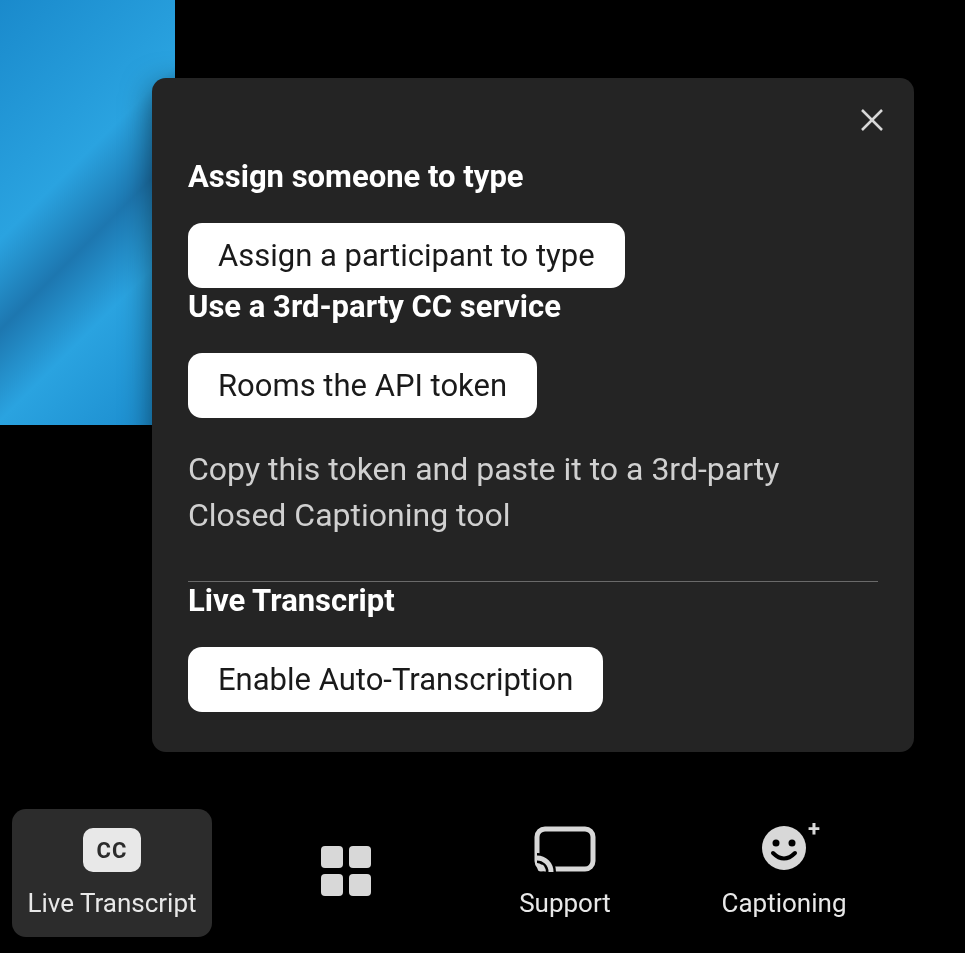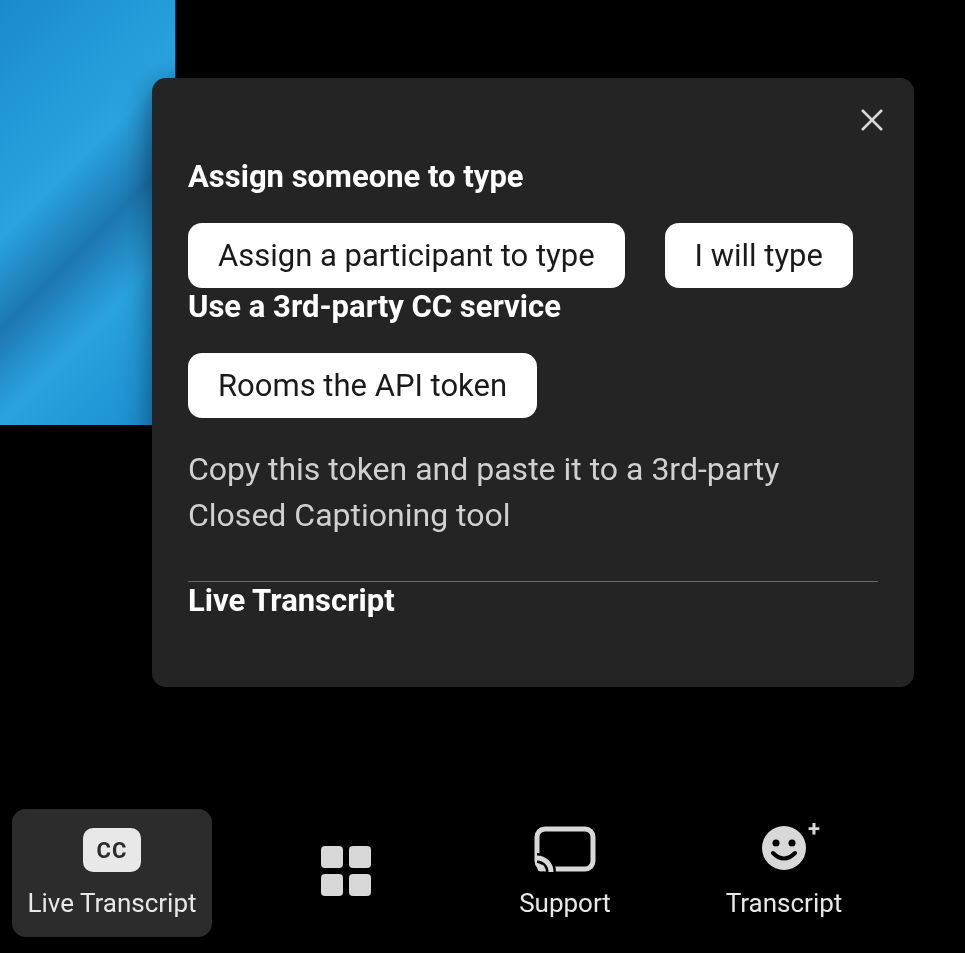--- a/index.html
+++ b/index.html
@@ -147,30 +147,30 @@
   <button class="close-btn">
     <svg width="26" height="26" viewBox="0 0 26 26">
       <line x1="3" y1="3" x2="23" y2="23"></line>
       <line x1="23" y1="3" x2="3" y2="23"></line>
     </svg>
   </button>
 
   <h2 class="section-title first">Assign someone to type</h2>
   <div class="btn-row">
     <button class="btn">Assign a participant to type</button>
-    <button class="btn">I will type</button>
   </div>
 
   <h2 class="section-title">Use a 3rd-party CC service</h2>
   <button class="btn">Rooms the API token</button>
   <p class="help-text">Copy this token and paste it to a 3rd-party Closed Captioning tool</p>
 
   <hr class="divider">
 
   <h2 class="section-title">Live Transcript</h2>
+  <button class="btn">Enable Auto-Transcription</button>
 </div>
 
 <div class="toolbar">
 
   <button class="toolbar-btn active">
     <div class="icon-slot">
       <div class="cc-badge">CC</div>
     </div>
     <span class="toolbar-label">Live Transcript</span>
   </button>
@@ -203,16 +203,16 @@
       <div class="reactions-wrap">
         <svg width="48" height="48" viewBox="0 0 48 48">
           <circle cx="24" cy="24" r="22" fill="#d8d8d8"></circle>
           <circle cx="16" cy="19" r="3.5" fill="#000"></circle>
           <circle cx="32" cy="19" r="3.5" fill="#000"></circle>
           <path d="M 13 29 Q 24 40 35 29" fill="none" stroke="#000" stroke-width="4" stroke-linecap="round"></path>
         </svg>
         <span class="plus-badge">+</span>
       </div>
     </div>
-    <span class="toolbar-label">Transcript</span>
+    <span class="toolbar-label">Captioning</span>
   </button>
 
 </div>
 
 </body></html>

